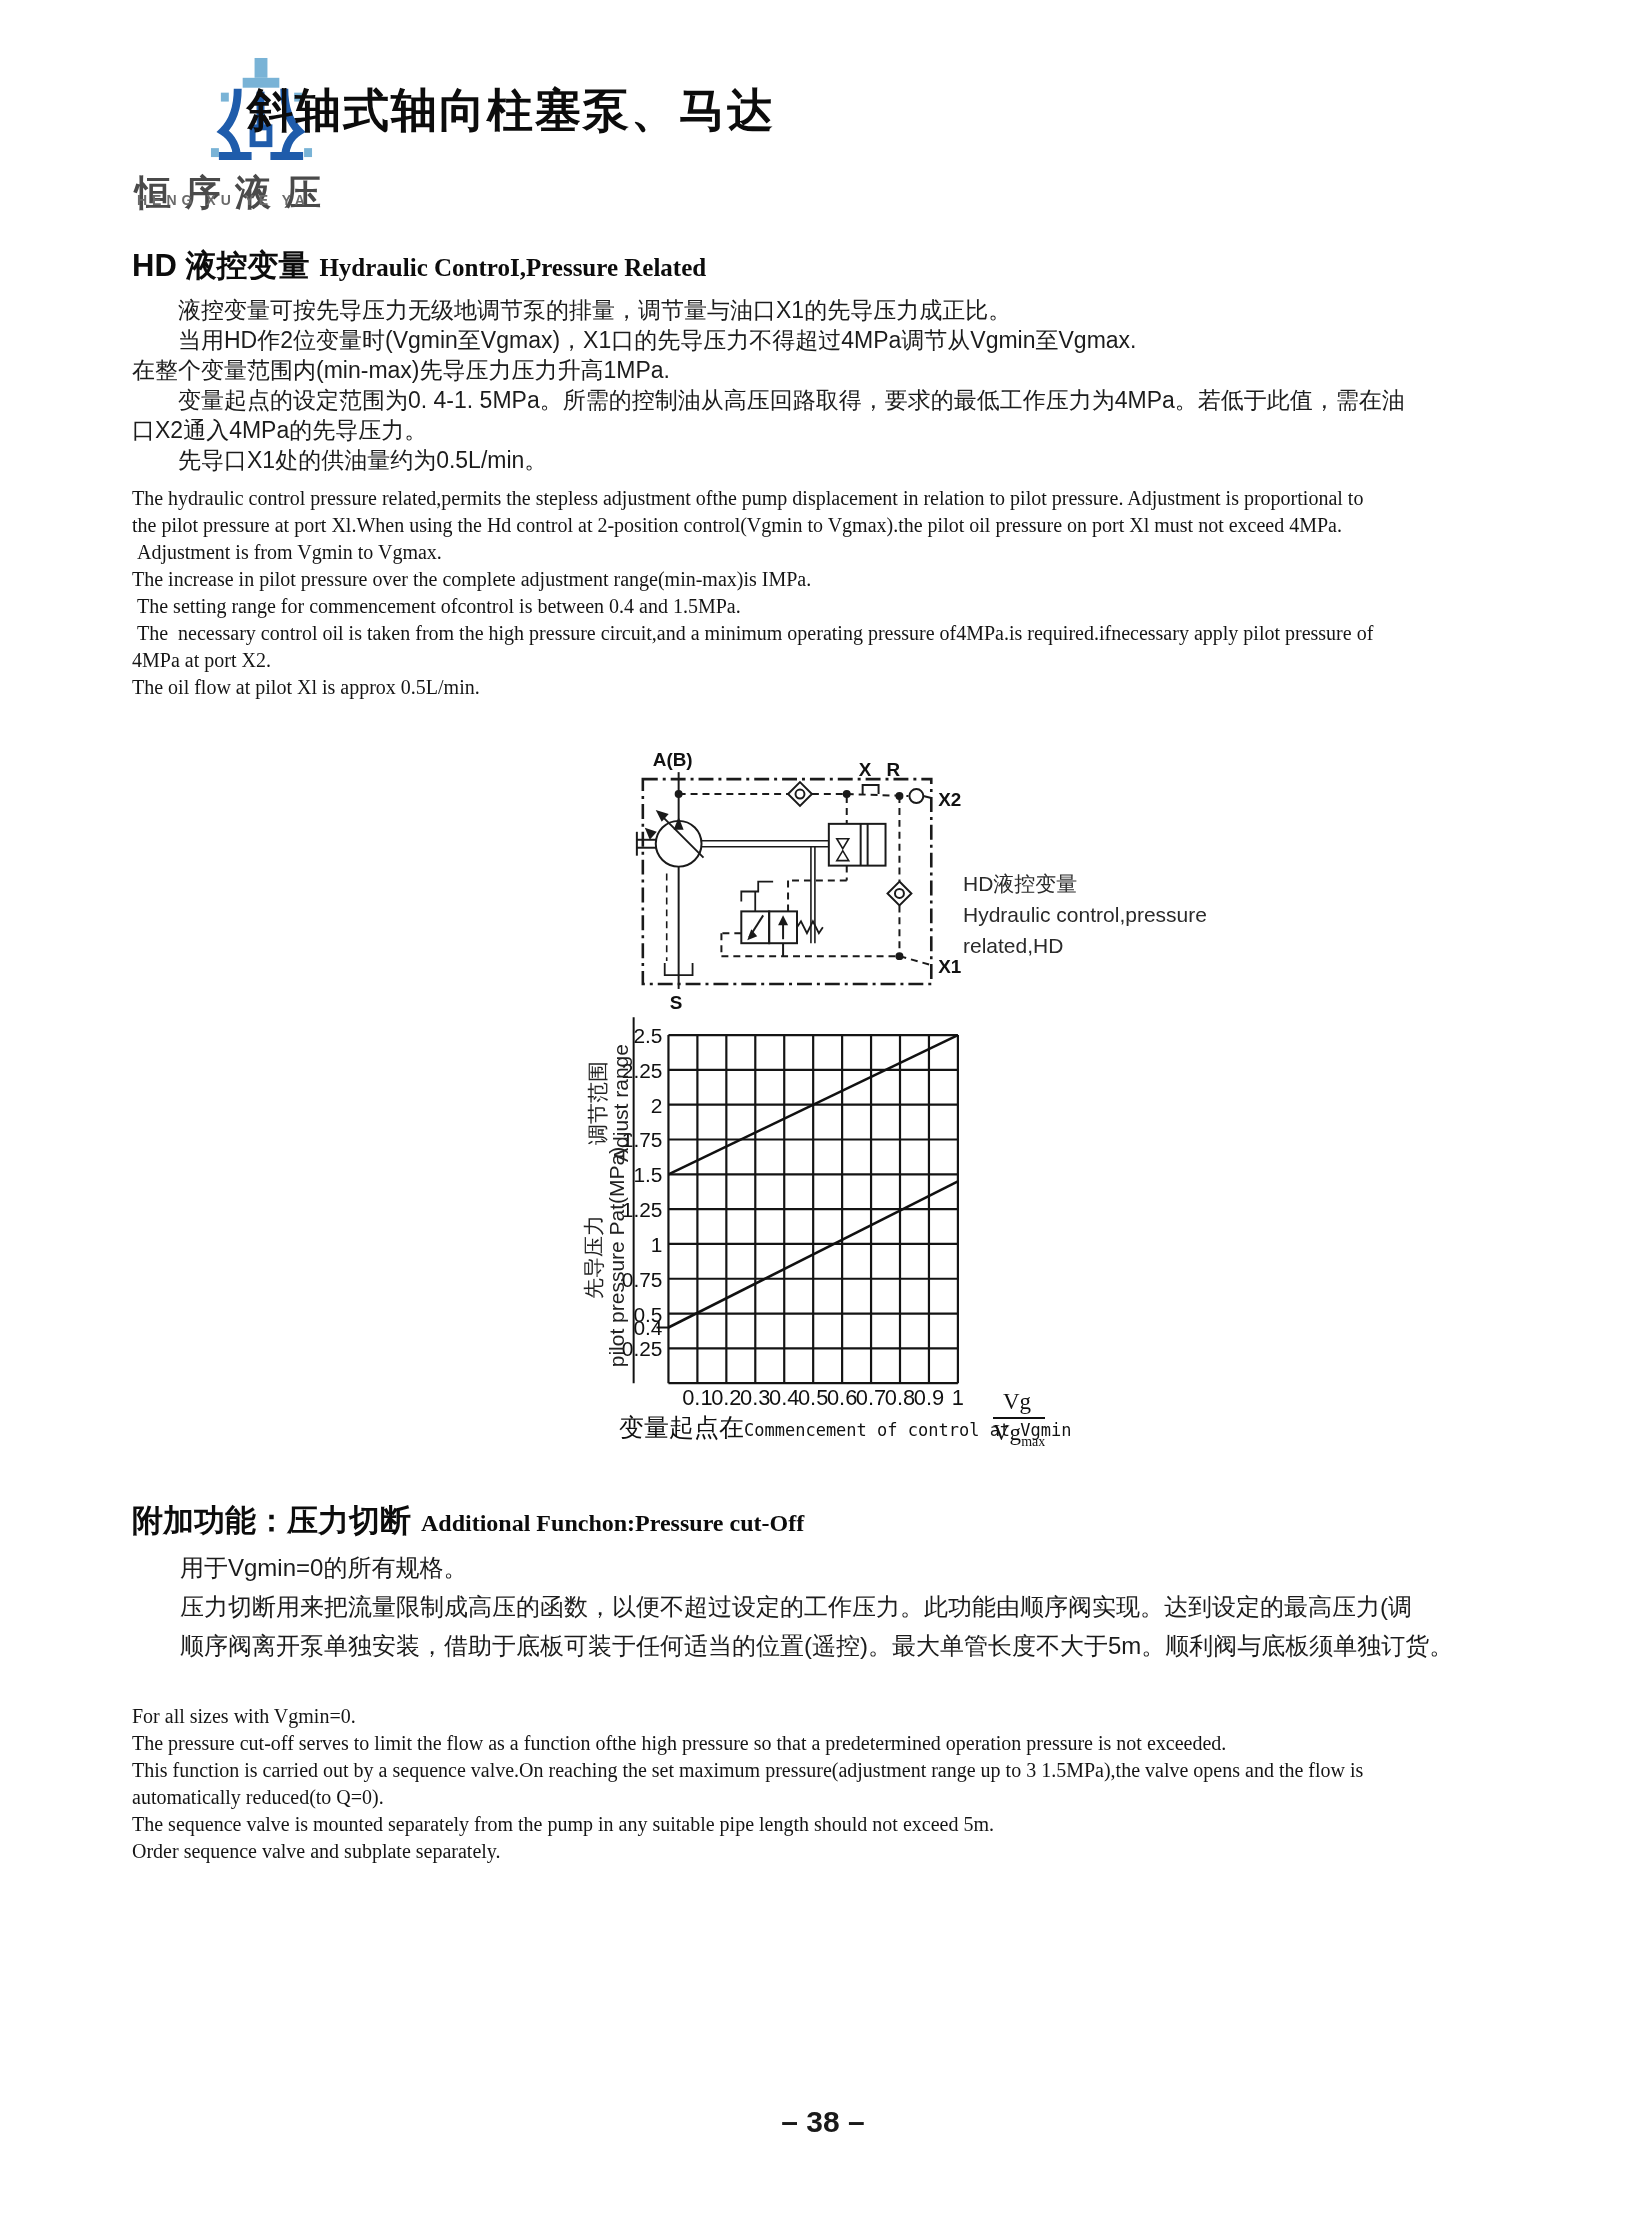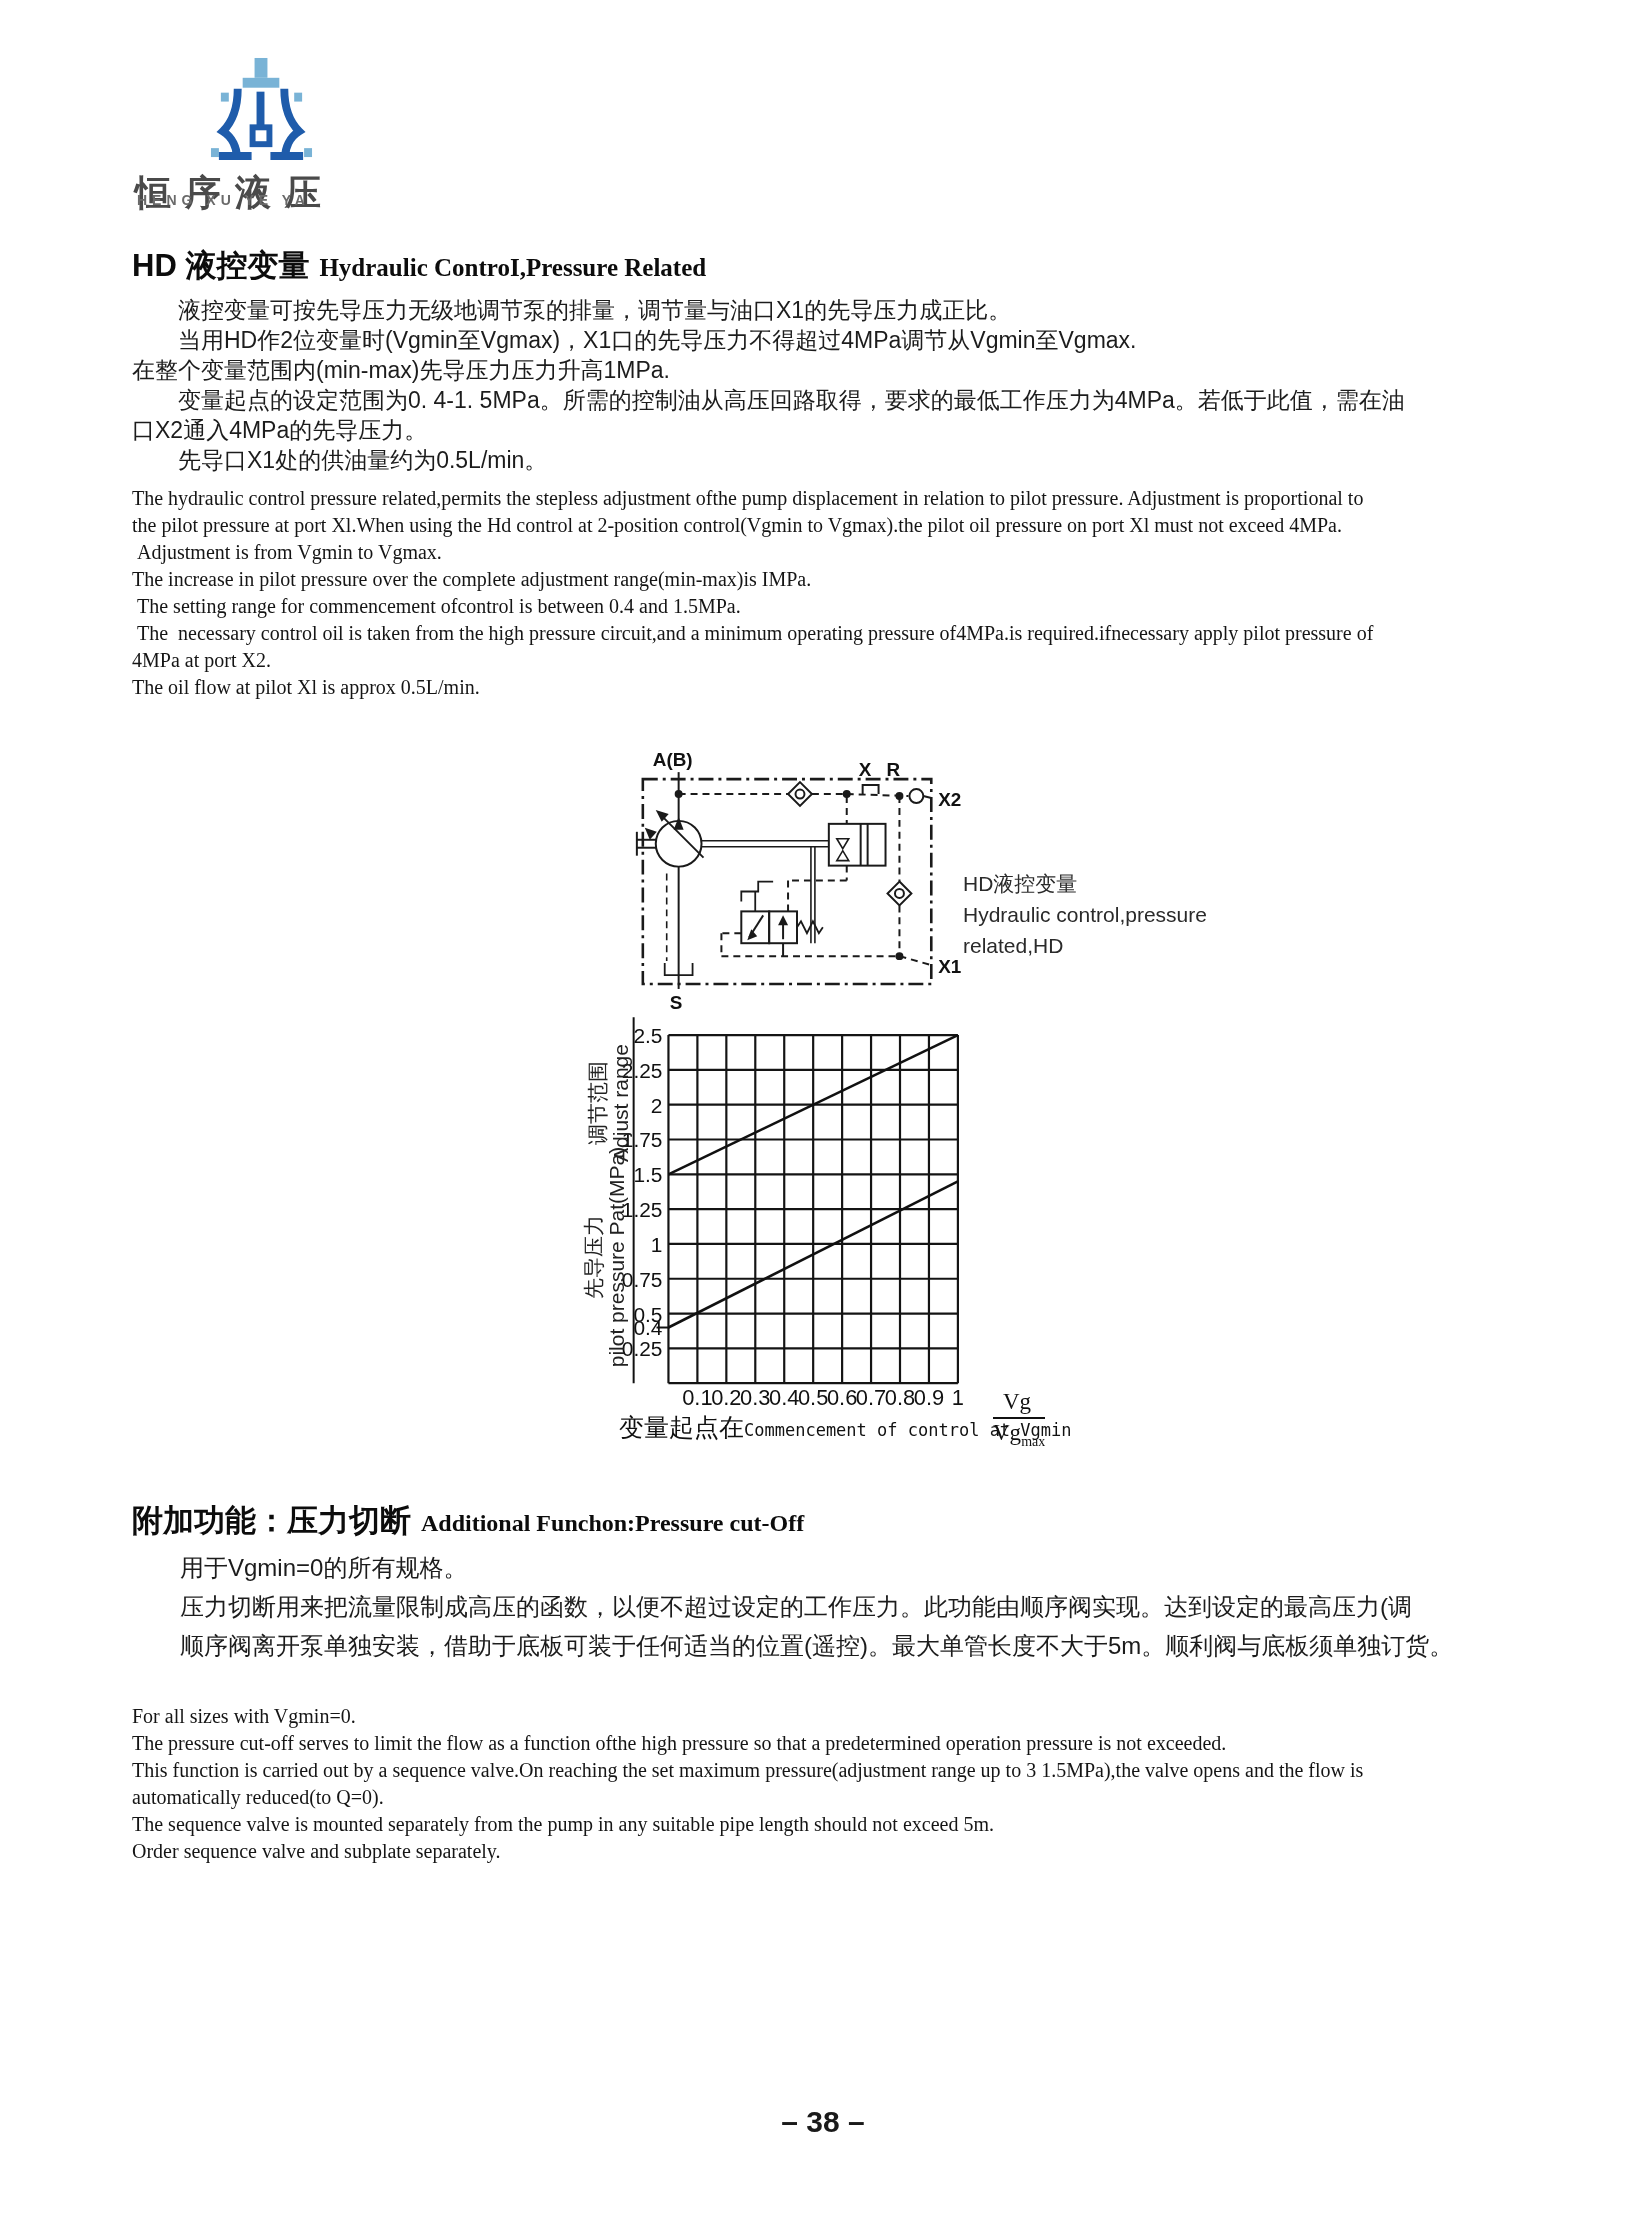--- a/index.html
+++ b/index.html
@@ -53,20 +53,21 @@
       <path d="M46,33 C46,54 39,68 31,76 C41,82 45,93 45,101" fill="none" stroke="#1f5cab" stroke-width="8"></path>
       <path d="M93,33 C93,54 100,68 108,76 C98,82 94,93 94,101" fill="none" stroke="#1f5cab" stroke-width="8"></path>
       <line x1="27" y1="101" x2="60" y2="101" stroke="#1f5cab" stroke-width="8"></line>
       <line x1="79" y1="101" x2="112" y2="101" stroke="#1f5cab" stroke-width="8"></line>
       <line x1="69" y1="36" x2="69" y2="70" stroke="#1f5cab" stroke-width="8"></line>
       <rect x="61" y="72" width="17" height="17" fill="none" stroke="#1f5cab" stroke-width="6"></rect>
     </g>
   </svg>
   <div class="abs" id="logo-cn">恒序液压</div>
   <div class="abs" id="logo-en">HENG XU YE YA</div>
+  <div class="abs" id="doc-title">斜轴式轴向柱塞泵、马达</div>
 
   <div class="abs h1" style="left:132px;top:245px;">
     <span class="cn">HD 液控变量</span><span class="en">Hydraulic ControI,Pressure Related</span>
   </div>
 
   <div class="abs para cnpara" style="left:132px;top:295px;width:1393px;"><div>　　液控变量可按先导压力无级地调节泵的排量，调节量与油口X1的先导压力成正比。</div><div>　　当用HD作2位变量时(Vgmin至Vgmax)，X1口的先导压力不得超过4MPa调节从Vgmin至Vgmax.</div><div>在整个变量范围内(min-max)先导压力压力升高1MPa.</div><div>　　变量起点的设定范围为0. 4-1. 5MPa。所需的控制油从高压回路取得，要求的最低工作压力为4MPa。若低于此值，需在油</div><div>口X2通入4MPa的先导压力。</div><div>　　先导口X1处的供油量约为0.5L/min。</div></div>
 
   <div class="abs para enpara" style="left:132px;top:485px;width:1393px;"><div>The hydraulic control pressure related,permits the stepless adjustment ofthe pump displacement in relation to pilot pressure. Adjustment is proportional to</div><div>the pilot pressure at port Xl.When using the Hd control at 2-position control(Vgmin to Vgmax).the pilot oil pressure on port Xl must not exceed 4MPa.</div><div> Adjustment is from Vgmin to Vgmax.</div><div>The increase in pilot pressure over the complete adjustment range(min-max)is IMPa.</div><div> The setting range for commencement ofcontrol is between 0.4 and 1.5MPa.</div><div> The  necessary control oil is taken from the high pressure circuit,and a minimum operating pressure of4MPa.is required.ifnecessary apply pilot pressure of</div><div>4MPa at port X2.</div><div>The oil flow at pilot Xl is approx 0.5L/min.</div></div>
 
   <svg class="abs" style="left:612px;top:744px;" width="557" height="291" viewBox="0 0 560 292">

